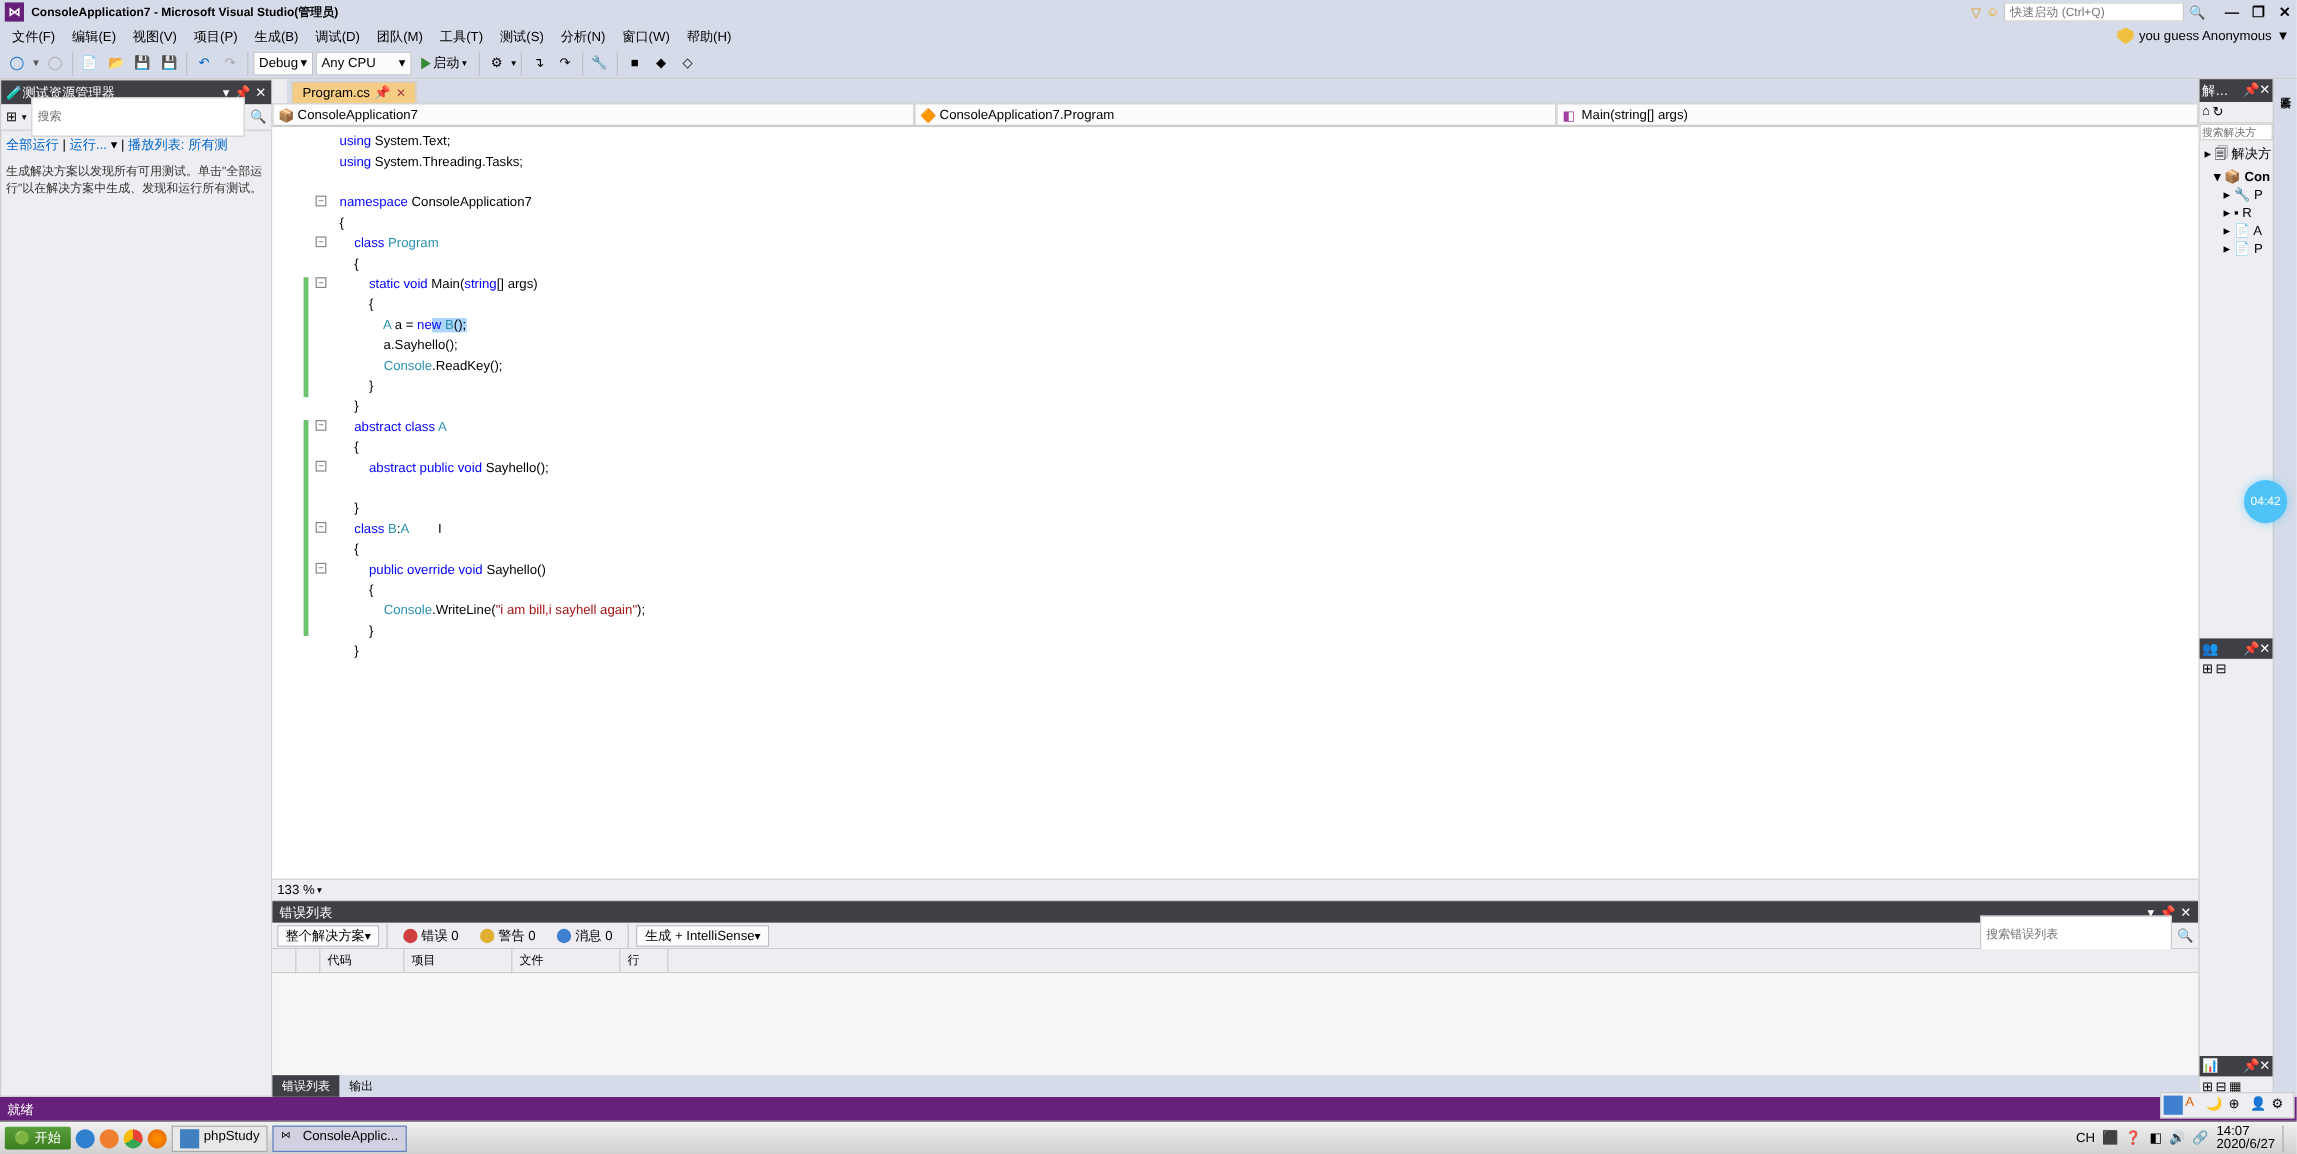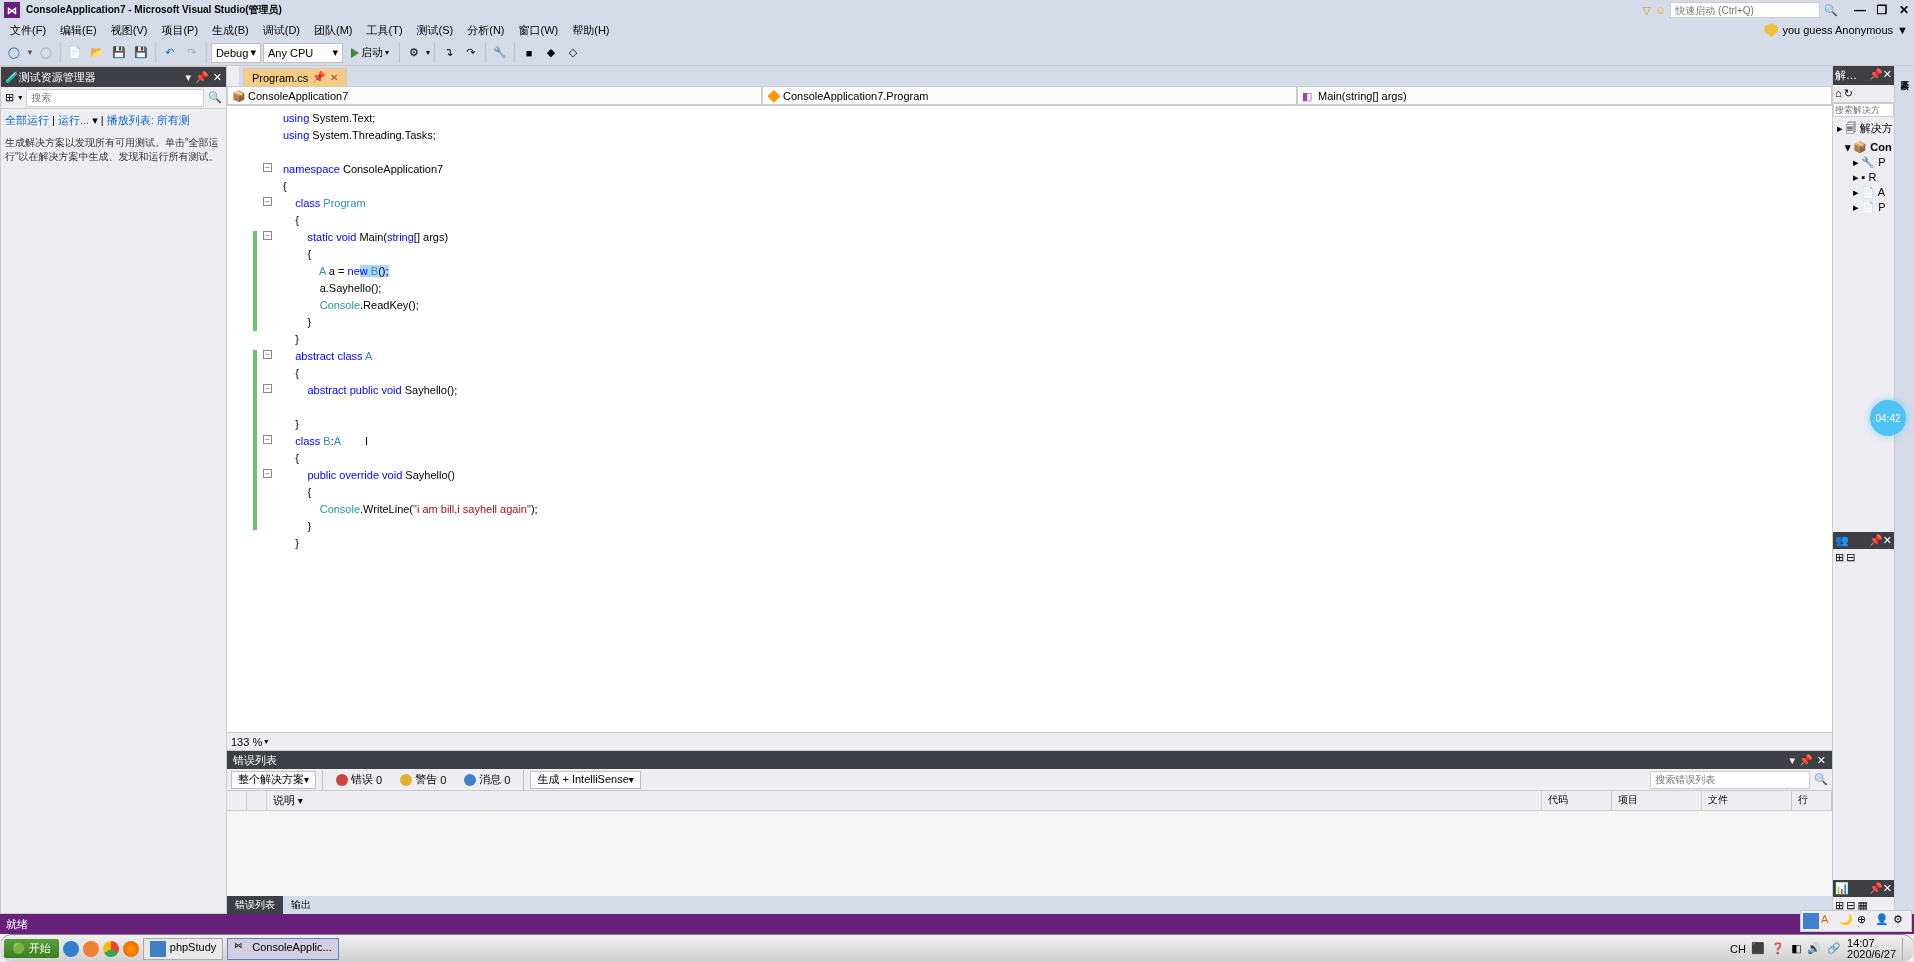--- a/index.html
+++ b/index.html
@@ -28,21 +28,21 @@
 .start-btn { display: flex; align-items: center; gap: 2px; padding: 0 6px; height: 20px; }
 .play-icon { width: 0; height: 0; border-left: 8px solid #388a34; border-top: 5px solid transparent; border-bottom: 5px solid transparent; }
 
 
 .main-area { display: flex; height: calc(100% - 66px - 20px - 28px); }
 .left-panel { width: 227px; border: 1px solid #ccc; background: #eeeef2; display: flex; }
 .left-panel-body { flex: 1; display: flex; flex-direction: column; }
 .panel-header { background: #3f3f46; color: #fff; height: 20px; display: flex; align-items: center; padding: 0 4px; font-size: 11px; }
 .panel-header .pin { margin-left: auto; display: flex; gap: 4px; }
 .panel-tb { height: 22px; border-bottom: 1px solid #ccc; display: flex; align-items: center; padding: 0 4px; gap: 4px; background: #eeeef2; }
-.search-box { flex: 1; border: 1px solid #ccc; height: 18px; padding: 0 4px; background: #fff; font-size: 10px; }
+.search-box { flex: 1; border: 1px solid #ccc; height: 33px; padding: 0 4px; background: #fff; font-size: 10px; }
 .panel-links { padding: 4px; font-size: 11px; }
 .panel-links a { color: #0066cc; text-decoration: none; }
 .panel-desc { padding: 4px; font-size: 10px; color: #333; }
 
 
 .editor-area { flex: 1; display: flex; flex-direction: column; background: #eeeef2; }
 .tab-strip { height: 20px; background: #d6dbe9; display: flex; align-items: flex-end; padding-left: 4px; margin-left: 12px; }
 .doc-tab { background: #f5cc84; border: 1px solid #ccc; border-bottom: none; padding: 2px 8px; font-size: 10px; display: flex; align-items: center; gap: 4px; height: 18px; }
 .doc-tab .close-x { color: #a04040; font-size: 10px; }
 .nav-bar { height: 20px; background: #eeeef2; display: flex; border-bottom: 1px solid #ccc; }
@@ -77,21 +77,21 @@
 .error-body { flex: 1; background: #f6f6f6; }
 .bottom-tabs { height: 18px; background: #d6dbe9; display: flex; }
 .btab { padding: 2px 8px; font-size: 10px; background: #d6dbe9; }
 .btab.active { background: #3f3f46; color: #fff; }
 
 
 .status-bar { height: 20px; background: #68217a; color: #fff; display: flex; align-items: center; padding: 0 6px; font-size: 10px; }
 .status-right { margin-left: auto; display: flex; gap: 12px; }
 
 
-.taskbar { height: 28px; background: linear-gradient(#f0f0f0, #d0d0d0); border-top: 1px solid #888; display: flex; align-items: center; padding: 0 4px; gap: 4px; border-radius: 12px; }
+.taskbar { height: 28px; background: linear-gradient(#f0f0f0, #d0d0d0); border-top: 1px solid #888; display: flex; align-items: center; padding: 0 4px; gap: 4px; }
 .start-btn-tb { background: linear-gradient(#5a9e3e, #3a7e1e); color: #fff; padding: 2px 8px; font-size: 11px; border-radius: 2px; }
 .task-item { padding: 2px 6px; font-size: 10px; display: flex; align-items: flex-start; gap: 4px; border: 1px solid #aaa; background: #e8e8e8; height: 22px; }
 .task-item.active { background: #d0d0e0; border-color: #6080c0; }
 .task-icon { width: 16px; height: 16px; display: inline-block; }
 .tray { margin-left: auto; display: flex; align-items: center; gap: 6px; font-size: 10px; }
 .clock { text-align: left; font-size: 10px; line-height: 11px; }
 
 
 .float-badge { position: absolute; right: 8px; top: 400px; width: 36px; height: 36px; border-radius: 50%; background: #4fc3f7; color: #fff; display: flex; align-items: center; justify-content: center; font-size: 10px; box-shadow: 0 0 8px rgba(79,195,247,.6); }
 </style>
@@ -296,21 +296,20 @@
           <span>0</span>
         </div>
         <div class="tb-sep"></div>
         <div class="filter-dd"><span>生成 + IntelliSense</span> ▾</div>
         <input class="search-box" style="margin-left: auto; flex: 0 0 160px;" placeholder="搜索错误列表">
         <span>🔍</span>
       </div>
       <div class="error-table-h">
         <div class="col-h" style="width:20px"></div>
         <div class="col-h" style="width:20px"></div>
-        <div class="col-h" style="flex:1"><span>说明</span> ▾</div>
         <div class="col-h" style="width:70px">代码</div>
         <div class="col-h" style="width:90px">项目</div>
         <div class="col-h" style="width:90px">文件</div>
         <div class="col-h" style="width:40px">行</div>
       </div>
       <div class="error-body"></div>
       <div class="bottom-tabs">
         <div class="btab active">错误列表</div>
         <div class="btab">输出</div>
       </div>

